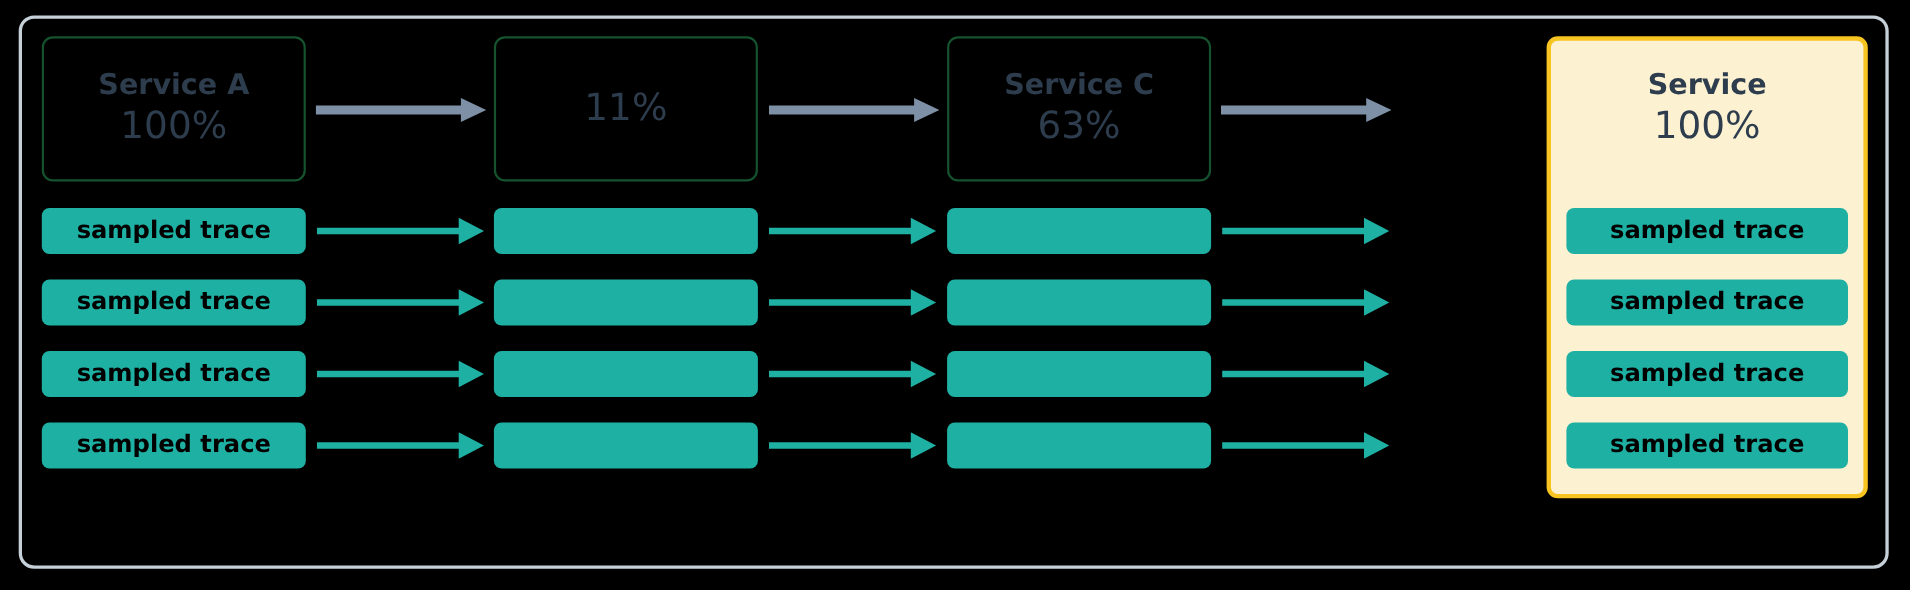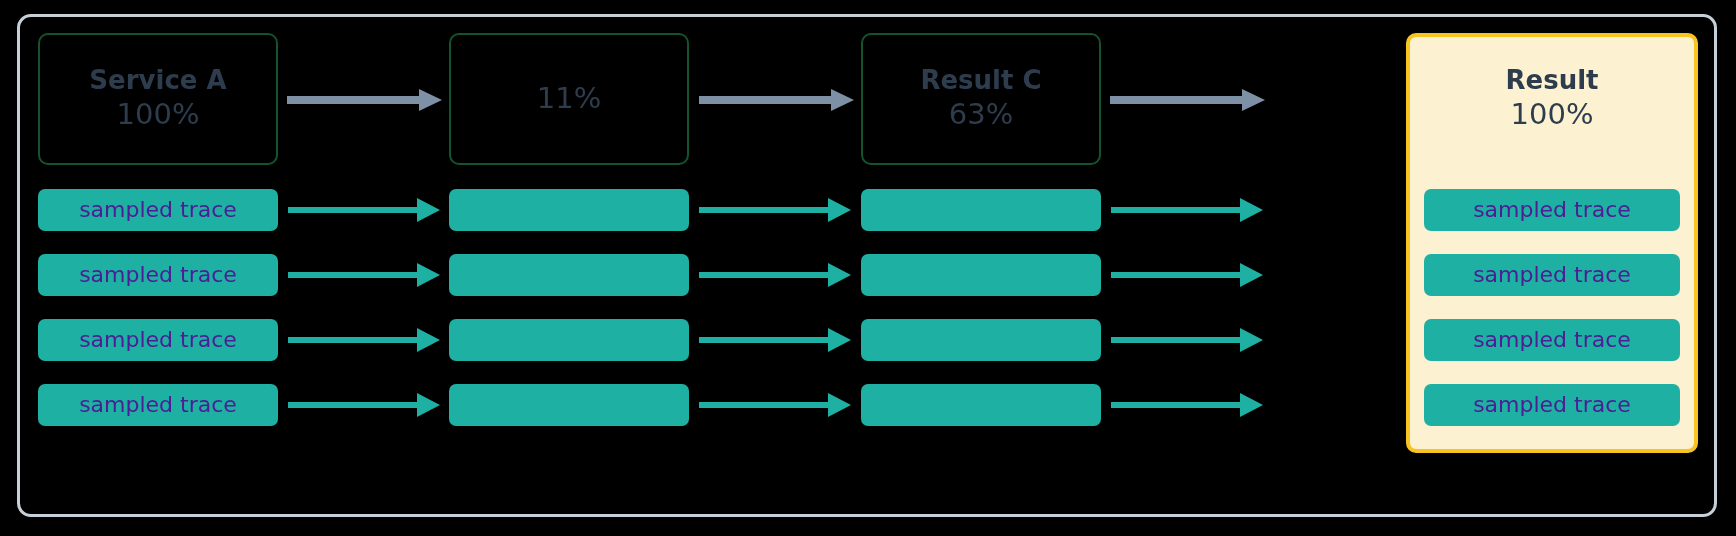--- a/index.html
+++ b/index.html
@@ -67,40 +67,40 @@
     background: transparent;
   }
   .svc-title {
     font-size: 26px;
     font-weight: bold;
     color: #2e3d4d;
     line-height: 1.22;
     letter-spacing: 0px;
   }
   .svc-pct {
-    font-size: 29px;
+    font-size: 34px;
     font-weight: normal;
     color: #2e3d4d;
     line-height: 1.22;
   }
 
   
   .bar {
     position: absolute;
     height: 42px;
     border-radius: 7px;
     background: #1eb0a3;
     display: flex;
     align-items: center;
     justify-content: center;
   }
   .bar-label {
     font-size: 22px;
-    color: #4c1d95;
-    font-weight: normal;
+    color: #000000;
+    font-weight: bold;
     line-height: 1;
     white-space: nowrap;
   }
 
   
   .arrow {
     position: absolute;
     height: 24px;
     display: block;
   }
@@ -118,26 +118,26 @@
   <div class="svc-box" style="left:38px;">
     <div class="svc-title">Service A</div>
     <div class="svc-pct">100%</div>
   </div>
 
   <div class="svc-box" style="left:449px;">
     <div class="svc-pct">11%</div>
   </div>
 
   <div class="svc-box" style="left:861px;">
-    <div class="svc-title">Result C</div>
+    <div class="svc-title">Service C</div>
     <div class="svc-pct">63%</div>
   </div>
 
   <div class="svc-box noborder" style="left:1432px;width:240px;">
-    <div class="svc-title">Result</div>
+    <div class="svc-title">Service</div>
     <div class="svc-pct">100%</div>
   </div>
 
   <div class="arrow" style="left:287px;top:88px;width:155px;">
     <svg width="155" height="24" viewBox="0 0 155 24">
       <path d="M0 8 H132 V1 L155 12 L132 23 V16 H0 Z" fill="#7e90a5"></path>
     </svg>
   </div>
   <div class="arrow" style="left:699px;top:88px;width:155px;">
     <svg width="155" height="24" viewBox="0 0 155 24">

